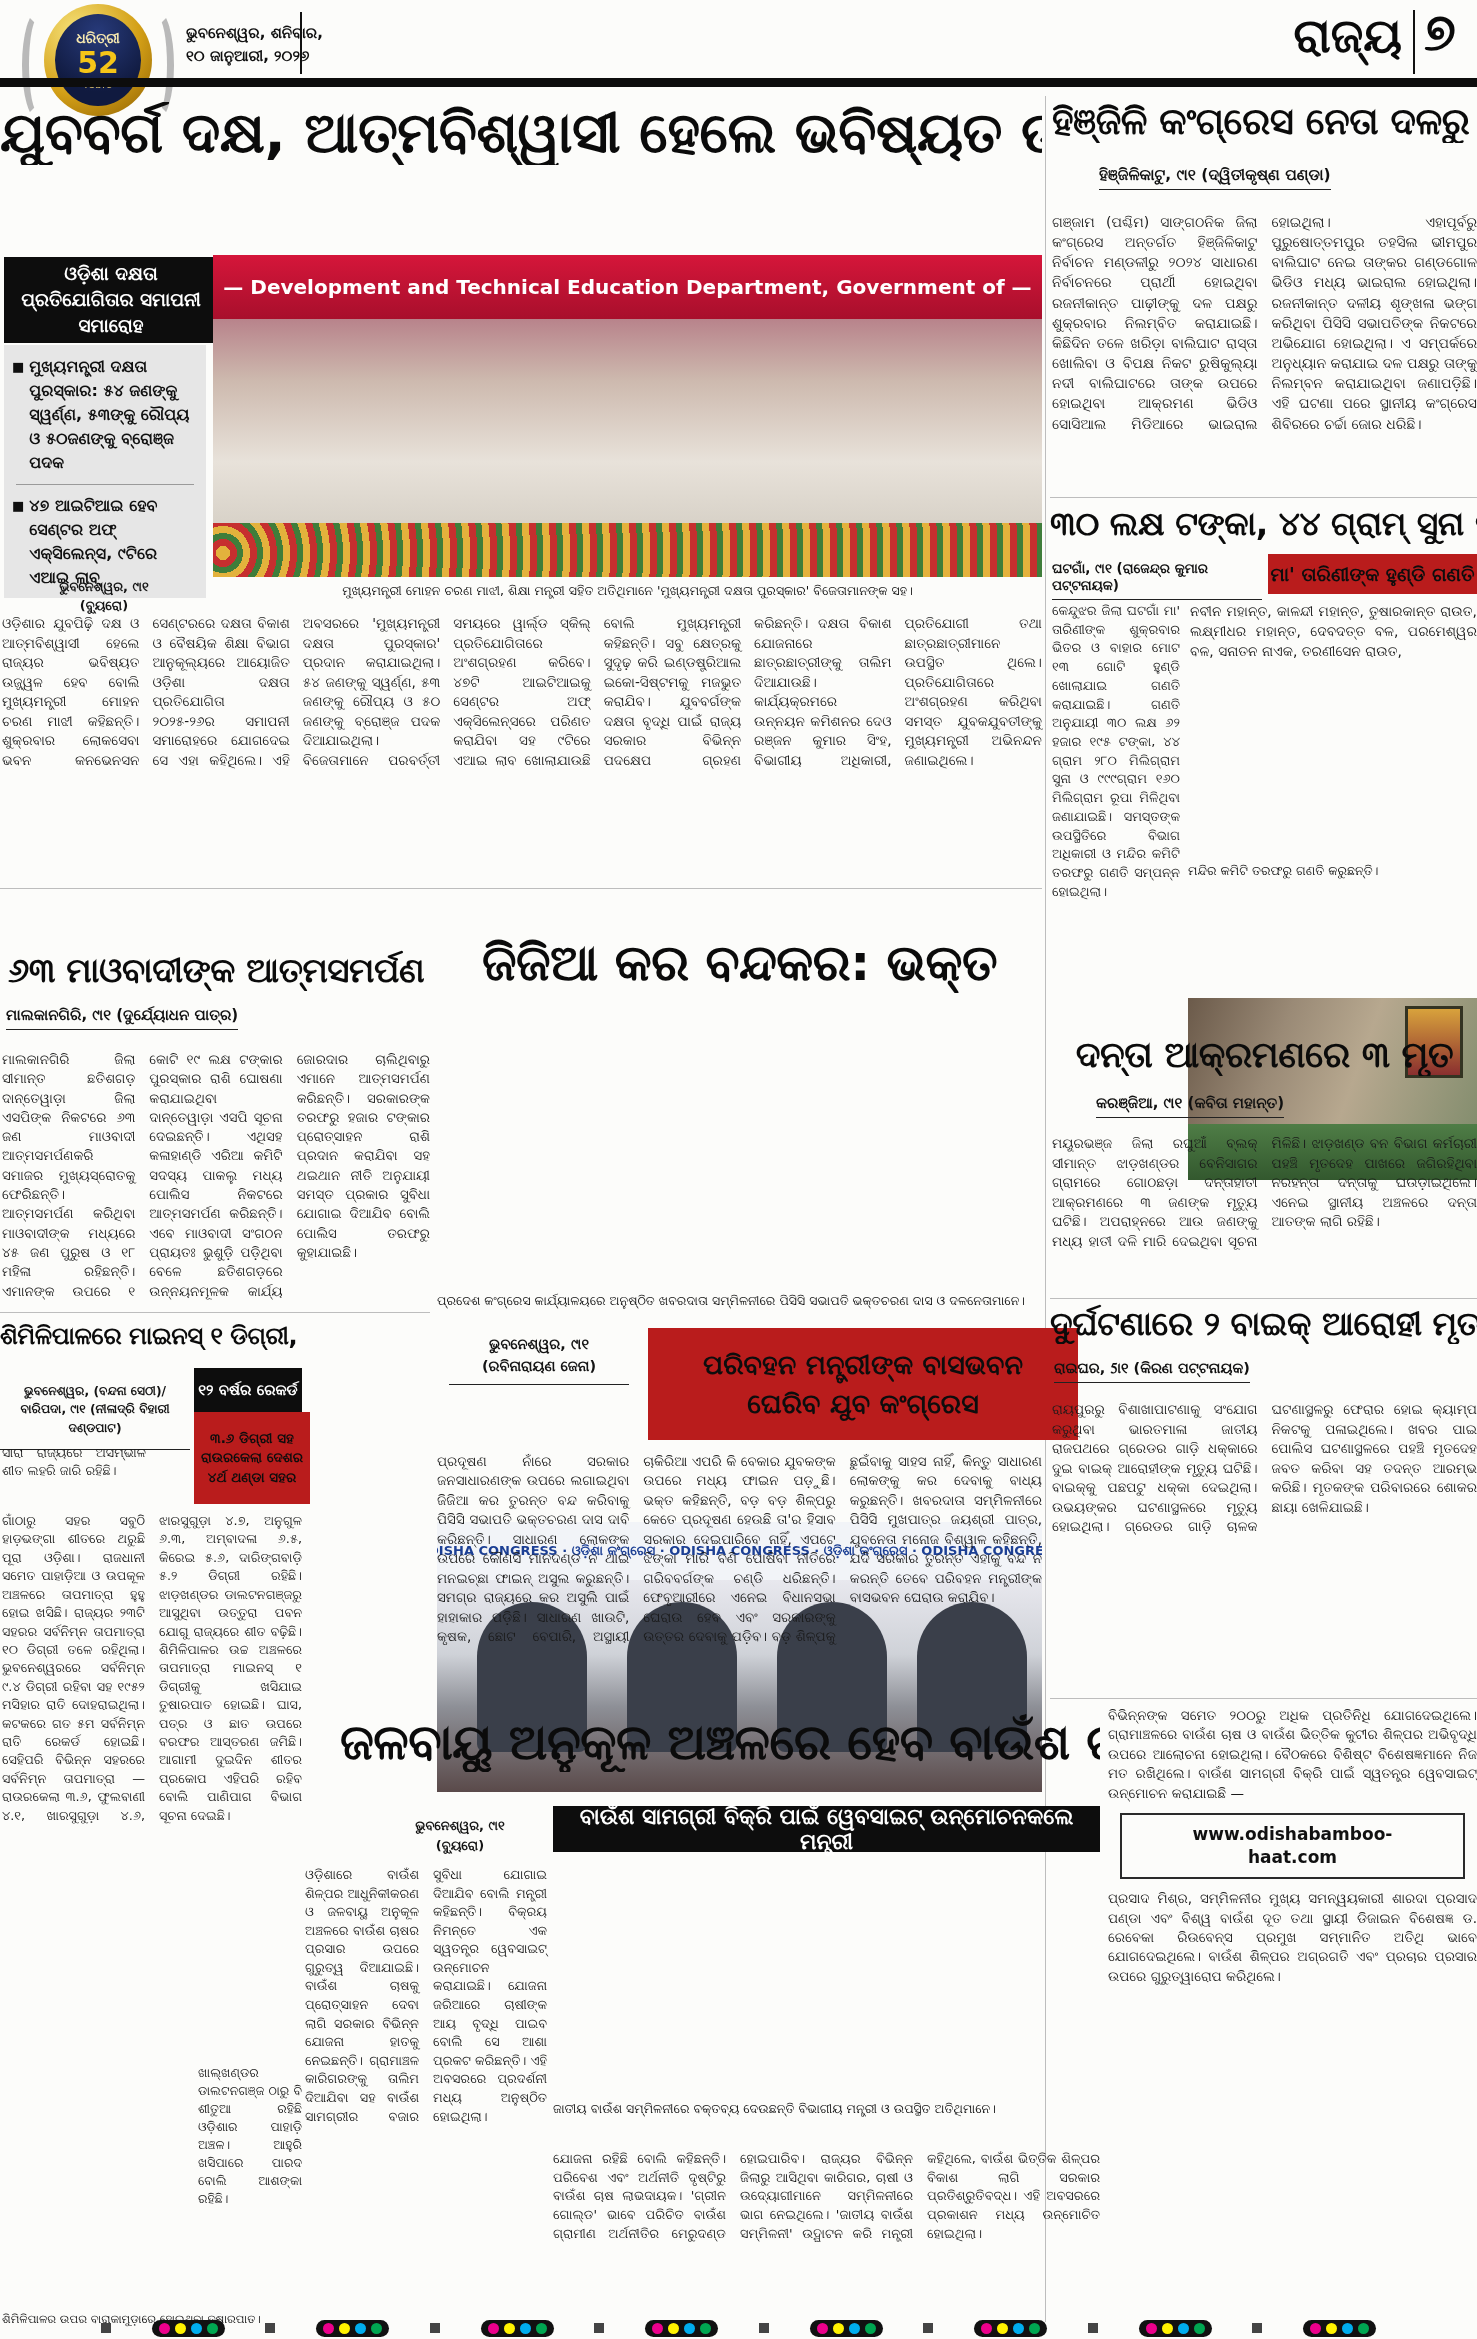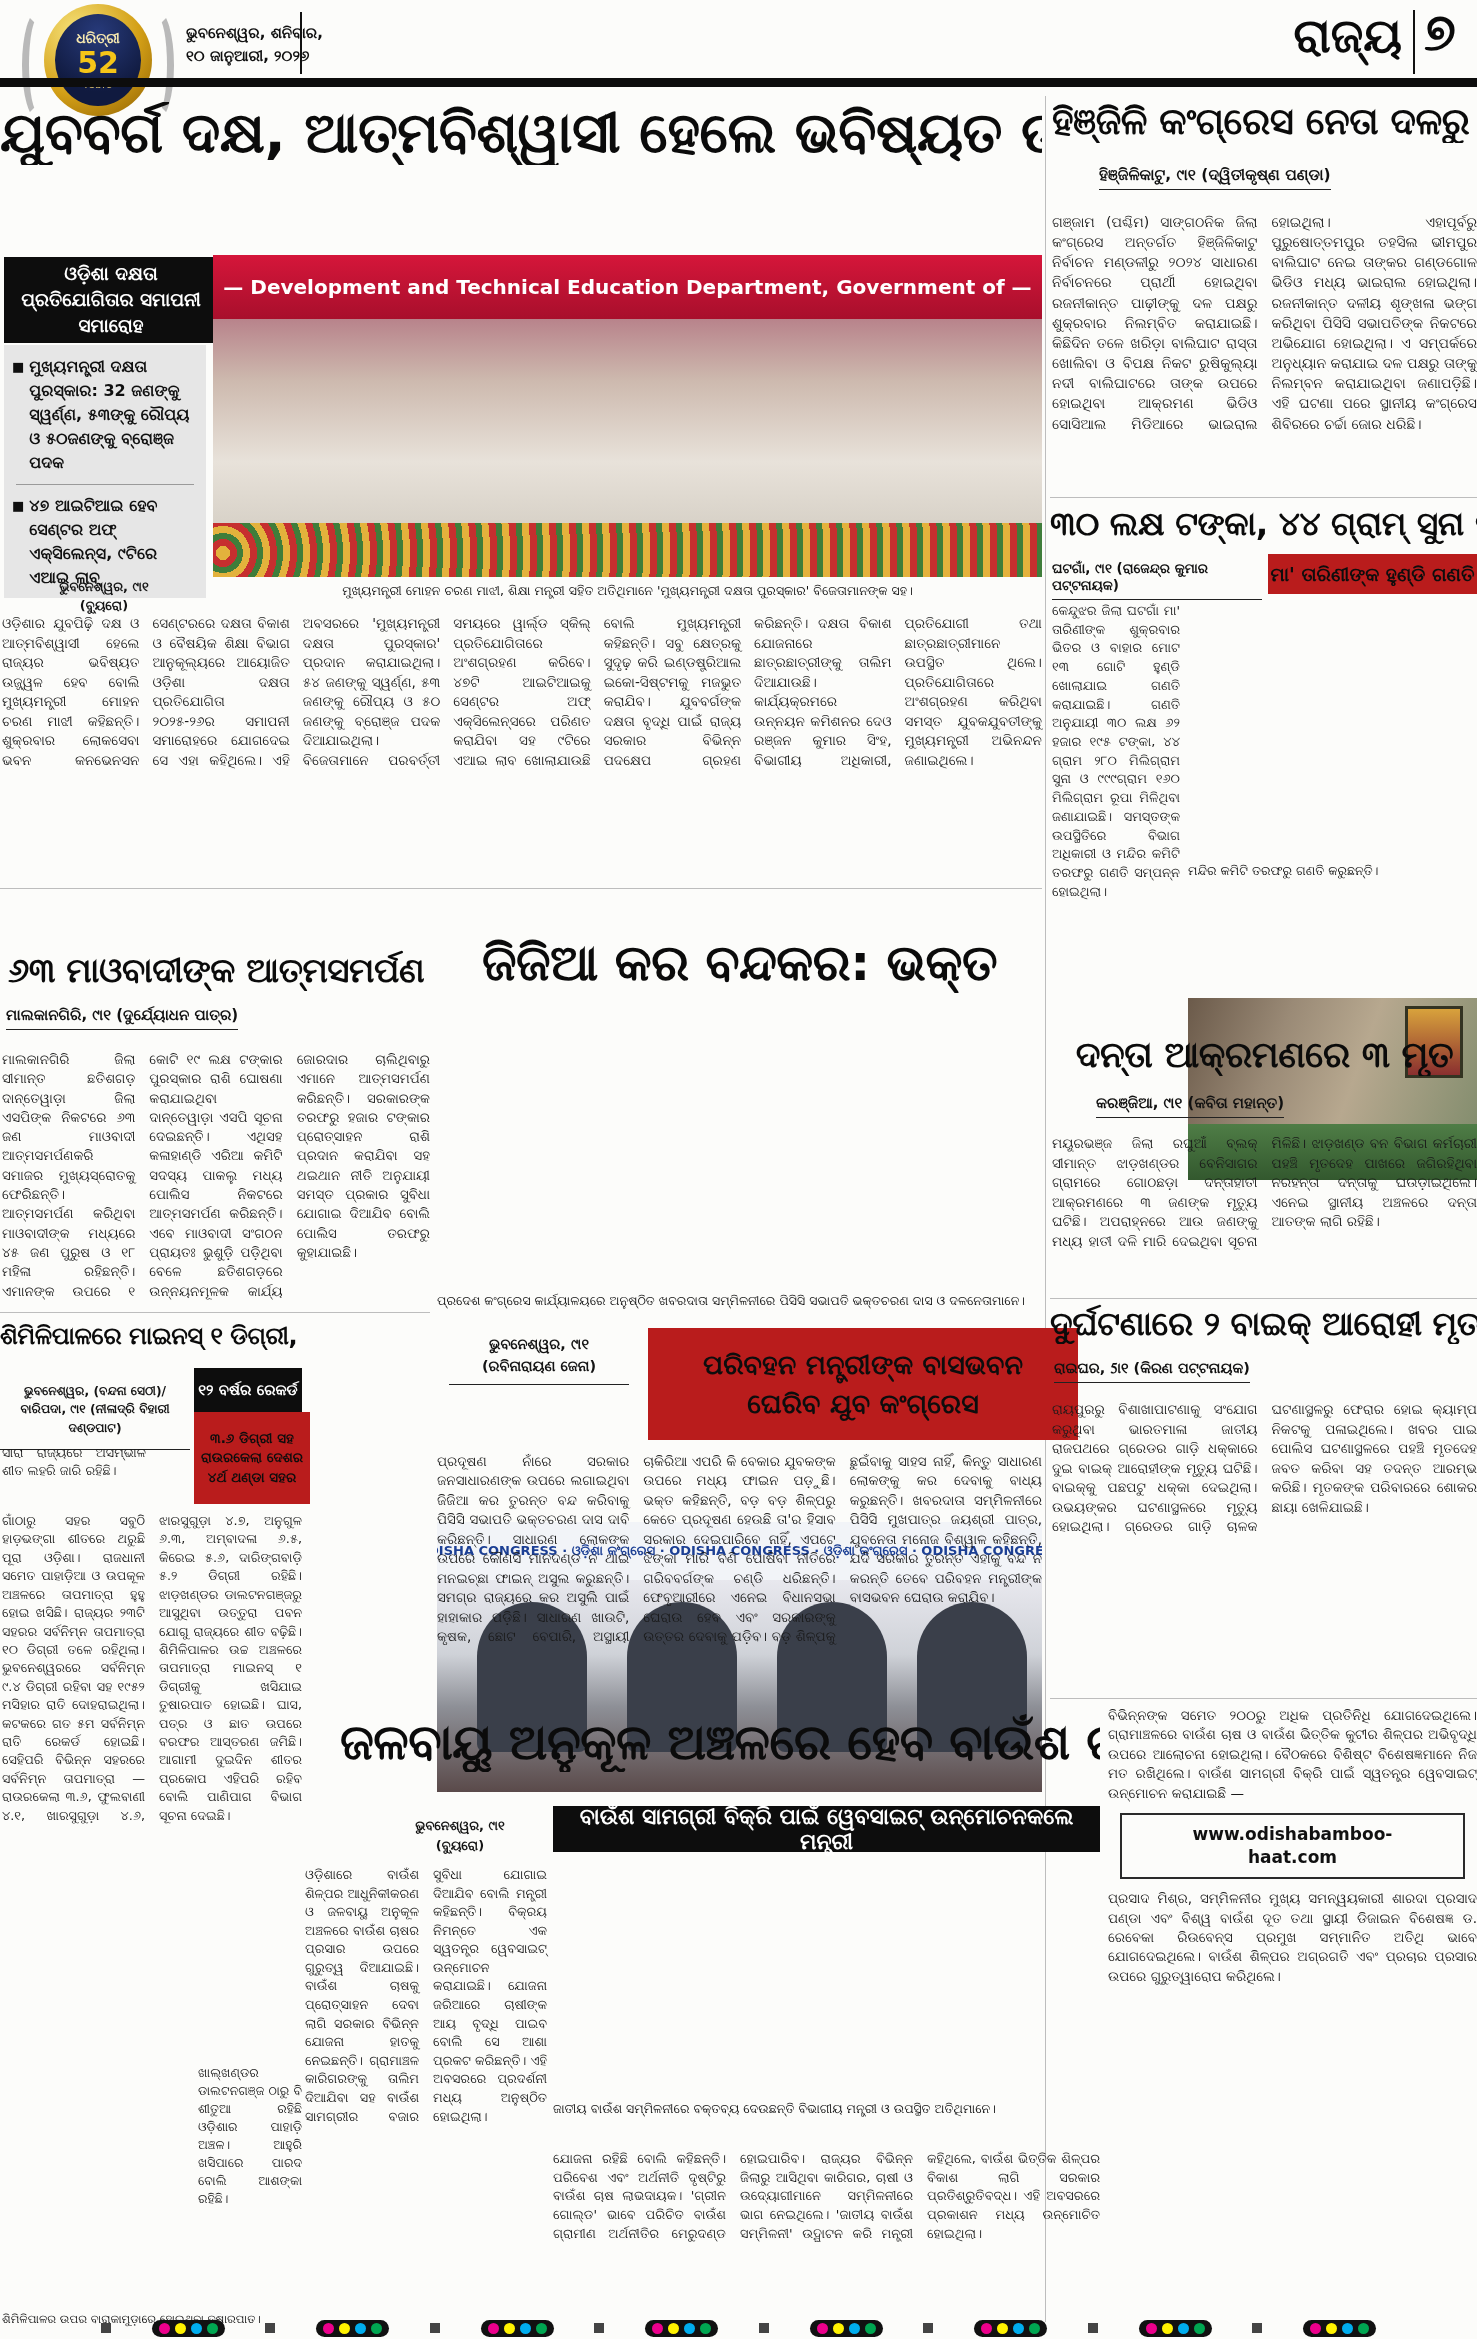--- a/index.html
+++ b/index.html
@@ -93,21 +93,21 @@
   <div class="pageno">୭</div>
   <div class="rule-heavy" style="left:0;top:78px;width:1477px;height:9px;"></div>
 
   <div class="abs hl center" style="left:0;top:102px;width:1042px;font-size:56px;line-height:1.12;">ଯୁବବର୍ଗ ଦକ୍ଷ, ଆତ୍ମବିଶ୍ୱାସୀ ହେଲେ ଭବିଷ୍ୟତ ଉଜ୍ଜ୍ୱଳ ହେବ: ମୁଖ୍ୟମନ୍ତ୍ରୀ</div>
 
   <div class="abs blackbox" style="left:4px;top:257px;width:202px;height:82px;font-size:18.5px;line-height:1.4;padding:2px 6px;">ଓଡ଼ିଶା ଦକ୍ଷତା ପ୍ରତିଯୋଗିତାର ସମାପନୀ ସମାରୋହ</div>
 
   <div class="abs bulletbox" style="left:4px;top:345px;width:186px;">
     <div class="item">
       <span class="sq">■</span>
-      <span>ମୁଖ୍ୟମନ୍ତ୍ରୀ ଦକ୍ଷତା ପୁରସ୍କାର: 32 ଜଣଙ୍କୁ ସ୍ୱର୍ଣ୍ଣ, ୫୩ଙ୍କୁ ରୌପ୍ୟ ଓ ୫୦ଜଣଙ୍କୁ ବ୍ରୋଞ୍ଜ ପଦକ</span>
+      <span>ମୁଖ୍ୟମନ୍ତ୍ରୀ ଦକ୍ଷତା ପୁରସ୍କାର: ୫୪ ଜଣଙ୍କୁ ସ୍ୱର୍ଣ୍ଣ, ୫୩ଙ୍କୁ ରୌପ୍ୟ ଓ ୫୦ଜଣଙ୍କୁ ବ୍ରୋଞ୍ଜ ପଦକ</span>
     </div>
     <div class="div"></div>
     <div class="item">
       <span class="sq">■</span>
       <span>୪୭ ଆଇଟିଆଇ ହେବ ସେଣ୍ଟର ଅଫ୍ ଏକ୍ସିଲେନ୍ସ, ୯ଟିରେ ଏଆଇ ଲାବ୍</span>
     </div>
   </div>
 
   <div class="abs center" style="left:4px;top:578px;width:200px;font-size:13px;font-weight:700;line-height:1.45;">
     <div>ଭୁବନେଶ୍ୱର, ୯ା୧</div>
@@ -131,20 +131,21 @@
   <div class="abs body-txt cols2" style="left:1052px;top:212px;width:425px;height:280px;font-size:14px;">ଗଞ୍ଜାମ (ପଶ୍ଚିମ) ସାଙ୍ଗଠନିକ ଜିଲା କଂଗ୍ରେସ ଅନ୍ତର୍ଗତ ହିଞ୍ଜିଳିକାଟୁ ନିର୍ବାଚନ ମଣ୍ଡଳୀରୁ ୨୦୨୪ ସାଧାରଣ ନିର୍ବାଚନରେ ପ୍ରାର୍ଥୀ ହୋଇଥିବା ରଜନୀକାନ୍ତ ପାଢ଼ୀଙ୍କୁ ଦଳ ପକ୍ଷରୁ ଶୁକ୍ରବାର ନିଲମ୍ବିତ କରାଯାଇଛି। କିଛିଦିନ ତଳେ ଖରିଡ଼ା ବାଲିଘାଟ ରାସ୍ତା ଖୋଲିବା ଓ ବିପକ୍ଷ ନିକଟ ରୁଷିକୁଲ୍ୟା ନଦୀ ବାଲିଘାଟରେ ତାଙ୍କ ଉପରେ ହୋଇଥିବା ଆକ୍ରମଣ ଭିଡିଓ ସୋସିଆଲ ମିଡିଆରେ ଭାଇରାଲ ହୋଇଥିଲା। ଏହାପୂର୍ବରୁ ପୁରୁଷୋତ୍ତମପୁର ତହସିଲ ଭୀମପୁର ବାଲିଘାଟ ନେଇ ତାଙ୍କର ଗଣ୍ଡଗୋଳ ଭିଡିଓ ମଧ୍ୟ ଭାଇରାଲ ହୋଇଥିଲା। ରଜନୀକାନ୍ତ ଦଳୀୟ ଶୃଙ୍ଖଳା ଭଙ୍ଗ କରିଥିବା ପିସିସି ସଭାପତିଙ୍କ ନିକଟରେ ଅଭିଯୋଗ ହୋଇଥିଲା। ଏ ସମ୍ପର୍କରେ ଅନୁଧ୍ୟାନ କରାଯାଇ ଦଳ ପକ୍ଷରୁ ତାଙ୍କୁ ନିଲମ୍ବନ କରାଯାଇଥିବା ଜଣାପଡ଼ିଛି। ଏହି ଘଟଣା ପରେ ସ୍ଥାନୀୟ କଂଗ୍ରେସ ଶିବିରରେ ଚର୍ଚ୍ଚା ଜୋର ଧରିଛି।</div>
   <div class="hairline-h" style="left:1050px;top:497px;width:427px;"></div>
 
   <div class="abs hl center" style="left:1050px;top:504px;width:427px;font-size:33px;">୩୦ ଲକ୍ଷ ଟଙ୍କା, ୪୪ ଗ୍ରାମ୍ ସୁନା ମିଳିଲା</div>
   <div class="abs byline" style="left:1052px;top:560px;width:210px;font-size:13.5px;"><span class="u">ଘଟଗାଁ, ୯ା୧ (ରାଜେନ୍ଦ୍ର କୁମାର ପଟ୍ଟନାୟକ)</span></div>
   <div class="abs graybox" style="left:1268px;top:554px;width:209px;height:40px;font-size:19px;">ମା' ତାରିଣୀଙ୍କ ହୁଣ୍ଡି ଗଣତି</div>
   <div class="abs body-txt" style="left:1052px;top:602px;width:128px;height:256px;font-size:13px;">
     <span>କେନ୍ଦୁଝର ଜିଲା ଘଟଗାଁ ମା' ତାରିଣୀଙ୍କ ଶୁକ୍ରବାର ଭିତର ଓ ବାହାର ମୋଟ ୧୩ ଗୋଟି ହୁଣ୍ଡି ଖୋଲାଯାଇ ଗଣତି କରାଯାଇଛି। ଗଣତି ଅନୁଯାୟୀ ୩୦ ଲକ୍ଷ</span>
     <span>୬୨ ହଜାର ୧୯୫ ଟଙ୍କା, ୪୪ ଗ୍ରାମ ୨୮୦ ମିଲିଗ୍ରାମ ସୁନା ଓ ୯୯୯ଗ୍ରାମ ୧୬୦ ମିଲିଗ୍ରାମ ରୂପା ମିଳିଥିବା ଜଣାଯାଇଛି। ସମସ୍ତଙ୍କ ଉପସ୍ଥିତିରେ ବିଭାଗ ଅଧିକାରୀ ଓ ମନ୍ଦିର କମିଟି ତରଫରୁ ଗଣତି ସମ୍ପନ୍ନ ହୋଇଥିଲା।</span>
   </div>
+  <div class="abs body-txt" style="left:1190px;top:602px;width:287px;height:70px;font-size:13.8px;">ନବୀନ ମହାନ୍ତ, କାଳନ୍ଦୀ ମହାନ୍ତ, ତୁଷାରକାନ୍ତ ରାଉତ, ଲକ୍ଷ୍ମୀଧର ମହାନ୍ତ, ଦେବଦତ୍ତ ବଳ, ପରମେଶ୍ୱର ବଳ, ସନାତନ ନାଏକ, ତରଣୀସେନ ରାଉତ,</div>
   <div class="abs photo tarini-photo">
     <span class="idol"></span>
     <span class="mat"></span>
   </div>
   <div class="abs caption" style="left:1188px;top:862px;width:289px;">ମନ୍ଦିର କମିଟି ତରଫରୁ ଗଣତି କରୁଛନ୍ତି।</div>
 
   <div class="abs hl center" style="left:2px;top:950px;width:428px;font-size:34px;">୬୩ ମାଓବାଦୀଙ୍କ ଆତ୍ମସମର୍ପଣ</div>
   <div class="abs byline" style="left:6px;top:1006px;width:300px;font-size:15px;"><span class="u">ମାଲକାନଗିରି, ୯ା୧ (ଦୁର୍ଯ୍ୟୋଧନ ପାତ୍ର)</span></div>
   <div class="abs body-txt cols3" style="left:2px;top:1050px;width:428px;height:256px;font-size:13.4px;">ମାଲକାନଗିରି ଜିଲା ସୀମାନ୍ତ ଛତିଶଗଡ଼ ଦାନ୍ତେୱାଡ଼ା ଜିଲା ଏସପିଙ୍କ ନିକଟରେ ୬୩ ଜଣ ମାଓବାଦୀ ଆତ୍ମସମର୍ପଣକରି ସମାଜର ମୁଖ୍ୟସ୍ରୋତକୁ ଫେରିଛନ୍ତି। ଆତ୍ମସମର୍ପଣ କରିଥିବା ମାଓବାଦୀଙ୍କ ମଧ୍ୟରେ ୪୫ ଜଣ ପୁରୁଷ ଓ ୧୮ ମହିଳା ରହିଛନ୍ତି। ଏମାନଙ୍କ ଉପରେ ୧ କୋଟି ୧୯ ଲକ୍ଷ ଟଙ୍କାର ପୁରସ୍କାର ରାଶି ଘୋଷଣା କରାଯାଇଥିବା ଦାନ୍ତେୱାଡ଼ା ଏସପି ସୂଚନା ଦେଇଛନ୍ତି। ଏଥିସହ କଳାହାଣ୍ଡି ଏରିଆ କମିଟି ସଦସ୍ୟ ପାକଲୁ ମଧ୍ୟ ପୋଲିସ ନିକଟରେ ଆତ୍ମସମର୍ପଣ କରିଛନ୍ତି। ଏବେ ମାଓବାଦୀ ସଂଗଠନ ପ୍ରାୟତଃ ଭୁଶୁଡ଼ି ପଡ଼ିଥିବା ବେଳେ ଛତିଶଗଡ଼ରେ ଉନ୍ନୟନମୂଳକ କାର୍ଯ୍ୟ ଜୋରଦାର ଚାଲିଥିବାରୁ ଏମାନେ ଆତ୍ମସମର୍ପଣ କରିଛନ୍ତି। ସରକାରଙ୍କ ତରଫରୁ ହଜାର ଟଙ୍କାର ପ୍ରୋତ୍ସାହନ ରାଶି ପ୍ରଦାନ କରାଯିବା ସହ ଥଇଥାନ ନୀତି ଅନୁଯାୟୀ ସମସ୍ତ ପ୍ରକାର ସୁବିଧା ଯୋଗାଇ ଦିଆଯିବ ବୋଲି ପୋଲିସ ତରଫରୁ କୁହାଯାଇଛି।</div>
   <div class="hairline-h" style="left:0;top:1312px;width:430px;"></div>

